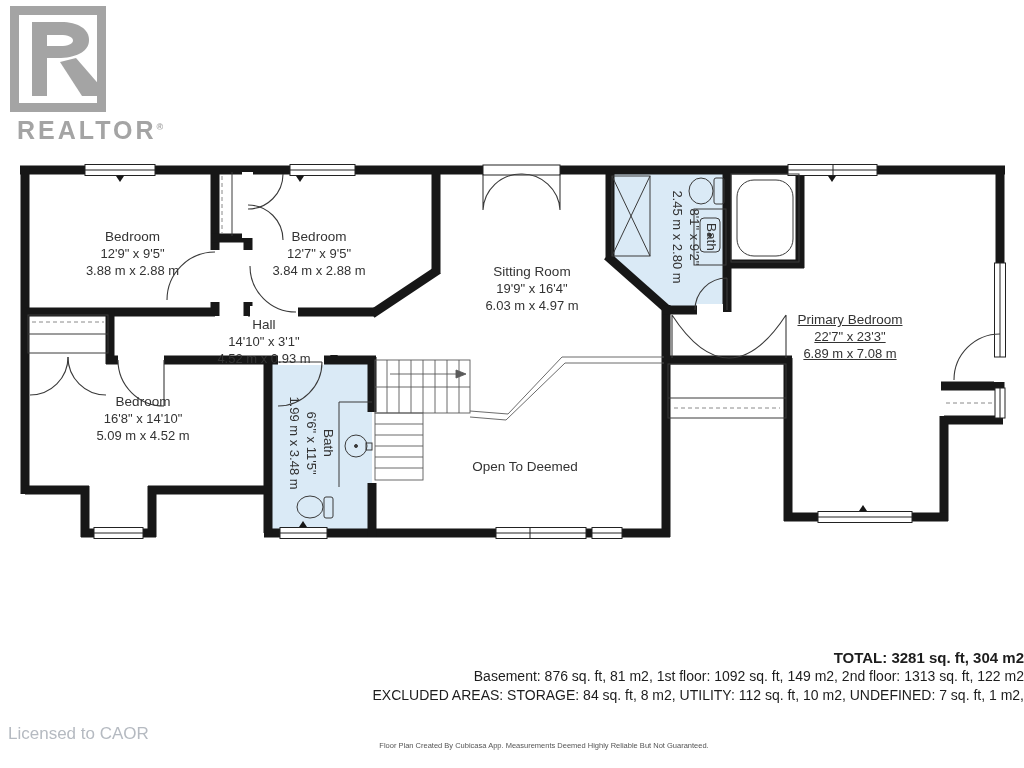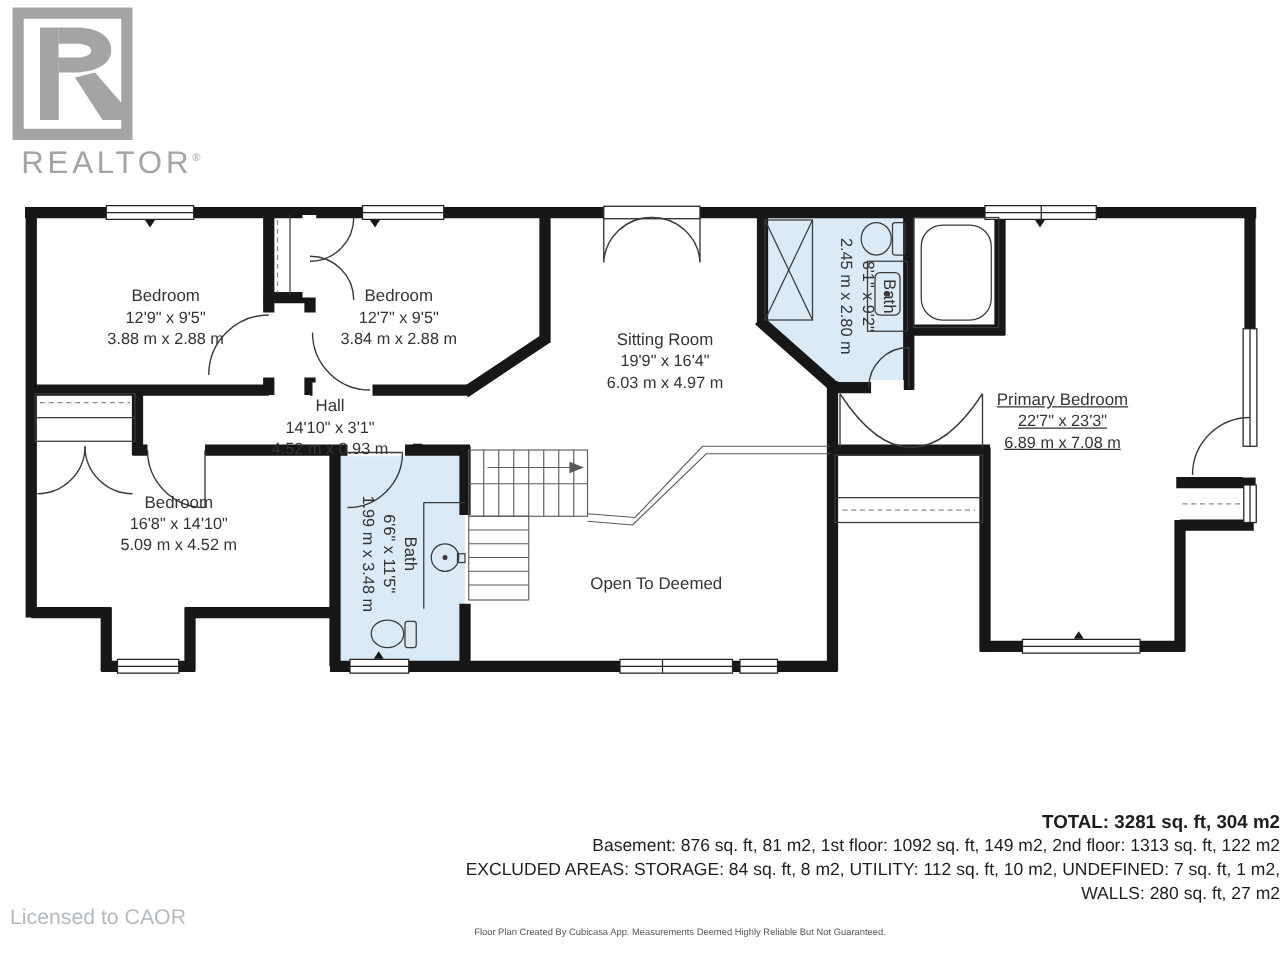--- a/index.html
+++ b/index.html
@@ -2,21 +2,21 @@
 <html><head>
 <meta charset="utf-8">
 <style>
   html,body{margin:0;padding:0;background:#ffffff;}
   body{width:1024px;height:768px;position:relative;font-family:"Liberation Sans",sans-serif;overflow:hidden;}
   #plan-svg{position:absolute;left:0;top:0;}
   .room-label{position:absolute;text-align:center;color:#333;font-size:13px;line-height:17px;white-space:nowrap;}
   .room-label .rname{font-size:13.5px;}
   .rot{transform:rotate(90deg);}
   .brand{position:absolute;left:8px;top:4px;}
-  .brand-word{position:absolute;left:9px;top:112px;font-size:25px;letter-spacing:3px;color:#a4a4a4;font-weight:400;}
+  .brand-word{position:absolute;left:9px;top:112px;font-size:25px;letter-spacing:3px;color:#a4a4a4;font-weight:700;}
   .brand-word sup{font-size:9px;letter-spacing:0;}
   .summary{position:absolute;left:0;top:648px;width:1024px;text-align:right;color:#1d1d1d;font-size:14px;line-height:19px;}
   .summary .total{font-weight:bold;font-size:15px;}
   .footnote{position:absolute;left:0;top:741px;width:1024px;text-align:center;color:#555;font-size:7.5px;padding-left:32px;}
   .licensed{position:absolute;left:8px;top:724px;color:#b5bac1;font-size:17px;}
 </style>
 </head>
 <body>
 
 <div class="brand">
@@ -256,17 +256,16 @@
   <div>1.99 m x 3.48 m</div>
 </div>
 <div class="room-label" style="left:430px;top:458px;width:190px;">
   <div class="rname">Open To Deemed</div>
 </div>
 
 <div class="summary">
   <div class="total">TOTAL: 3281 sq. ft, 304 m2</div>
   <div>Basement: 876 sq. ft, 81 m2, 1st floor: 1092 sq. ft, 149 m2, 2nd floor: 1313 sq. ft, 122 m2</div>
   <div>EXCLUDED AREAS: STORAGE: 84 sq. ft, 8 m2, UTILITY: 112 sq. ft, 10 m2, UNDEFINED: 7 sq. ft, 1 m2,</div>
-  <div>WALLS: 280 sq. ft, 27 m2</div>
 </div>
 
 <div class="footnote">Floor Plan Created By Cubicasa App. Measurements Deemed Highly Reliable But Not Guaranteed.</div>
 <div class="licensed">Licensed to CAOR</div>
 
 </body></html>

